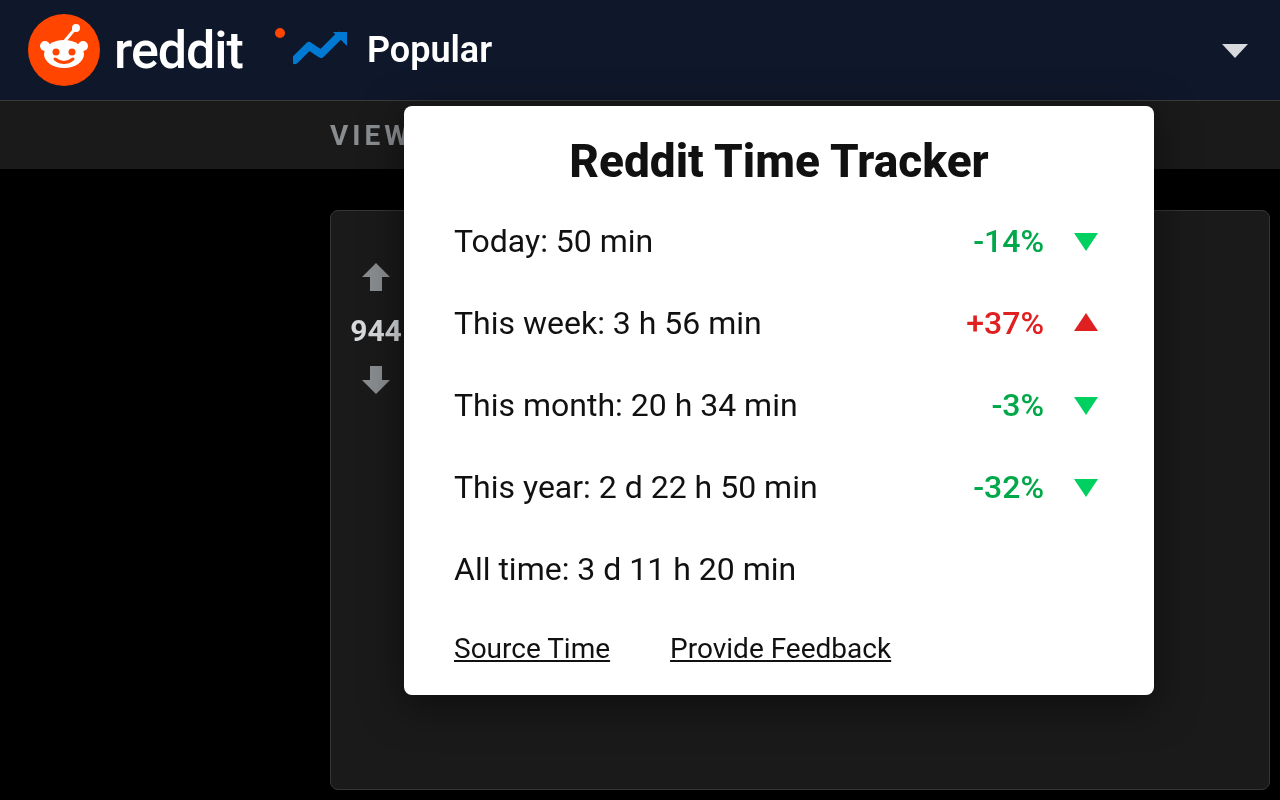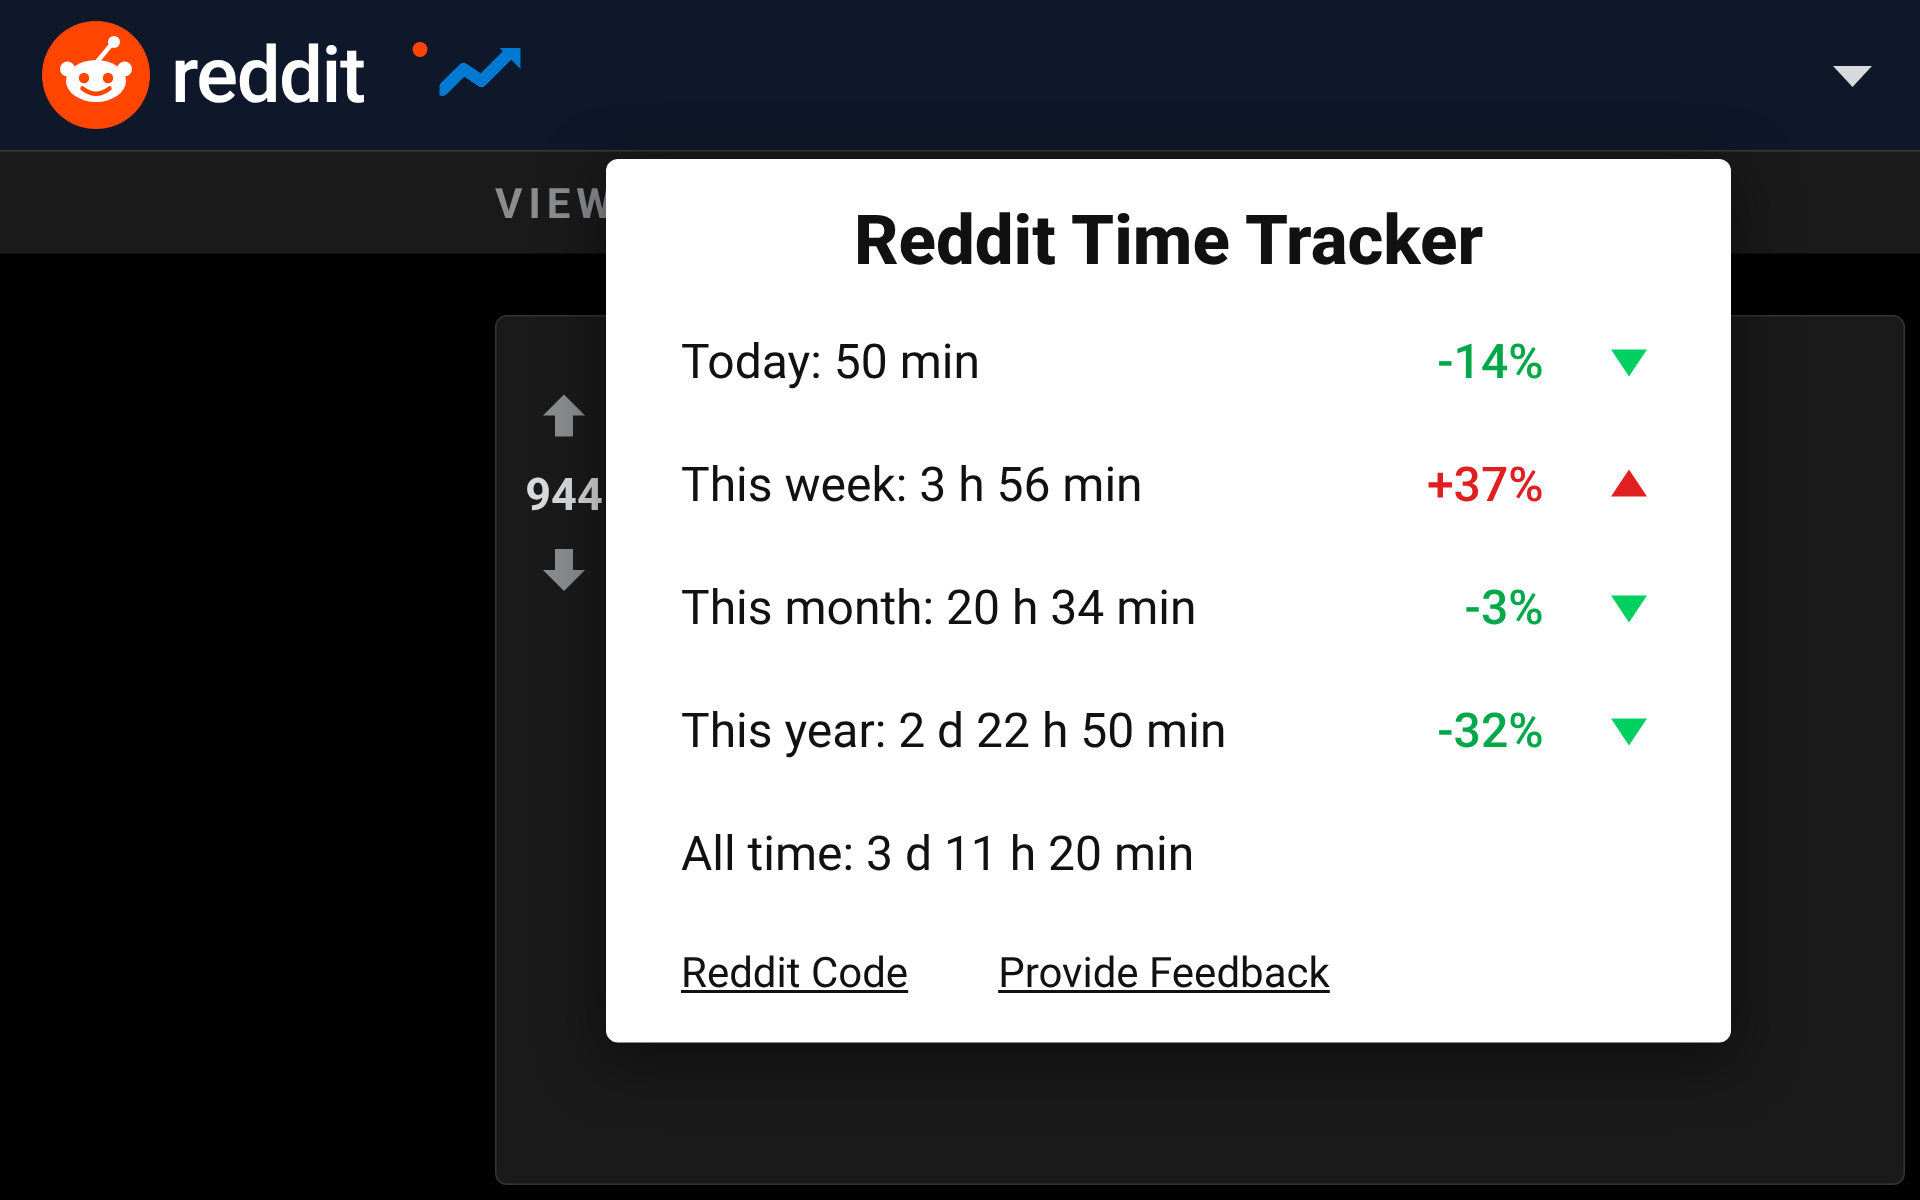--- a/index.html
+++ b/index.html
@@ -127,21 +127,21 @@
   }
   .stat-row {
     display: flex;
     align-items: center;
     font-size: 32px;
     margin-bottom: 44px;
   }
   .stat-row:last-of-type { margin-bottom: 32px; }
   .stat-label { color: #111; }
   .stat-gap { flex: 1; }
-  .stat-pct { font-weight: 500; margin-right: 39px; }
+  .stat-pct { font-weight: 500; margin-right: 24px; }
   .pct-green { color: #00a84a; }
   .pct-red  { color: #e02020; }
   .arrow-slot { width: 36px; display:flex; justify-content:center; }
   .popup-links {
     display: flex;
     gap: 60px;
     font-size: 28px;
   }
   .popup-links span {
     text-decoration: underline;
@@ -179,20 +179,21 @@
   </div>
 
 
   <div class="popular-group">
     <span>
       <svg width="56" height="40" viewBox="0 0 56 40">
         <polyline points="2,32 16,18 28,26 46,8" stroke="#0079d3" stroke-width="8" fill="none" stroke-linecap="round" stroke-linejoin="round"></polyline>
         <polygon points="40,4 54,4 54,18" fill="#0079d3"></polygon>
       </svg>
     </span>
+    <span class="popular-text">Popular</span>
   </div>
 
   <span class="header-caret">
     <svg width="26" height="16" viewBox="0 0 26 16">
       <polygon points="0,0 26,0 13,14" fill="#d7dadc"></polygon>
     </svg>
   </span>
 </div>
 
 <div class="subbar">
@@ -266,16 +267,16 @@
     </span>
   </div>
 
   <div class="stat-row">
     <span class="stat-label">All time: 3 d 11 h 20 min</span>
     <span class="stat-gap"></span>
     <span class="arrow-slot"></span>
   </div>
 
   <div class="popup-links">
-    <span>Reddit Code</span>
+    <span>Source Time</span>
     <span>Provide Feedback</span>
   </div>
 </div>
 
 </body></html>

